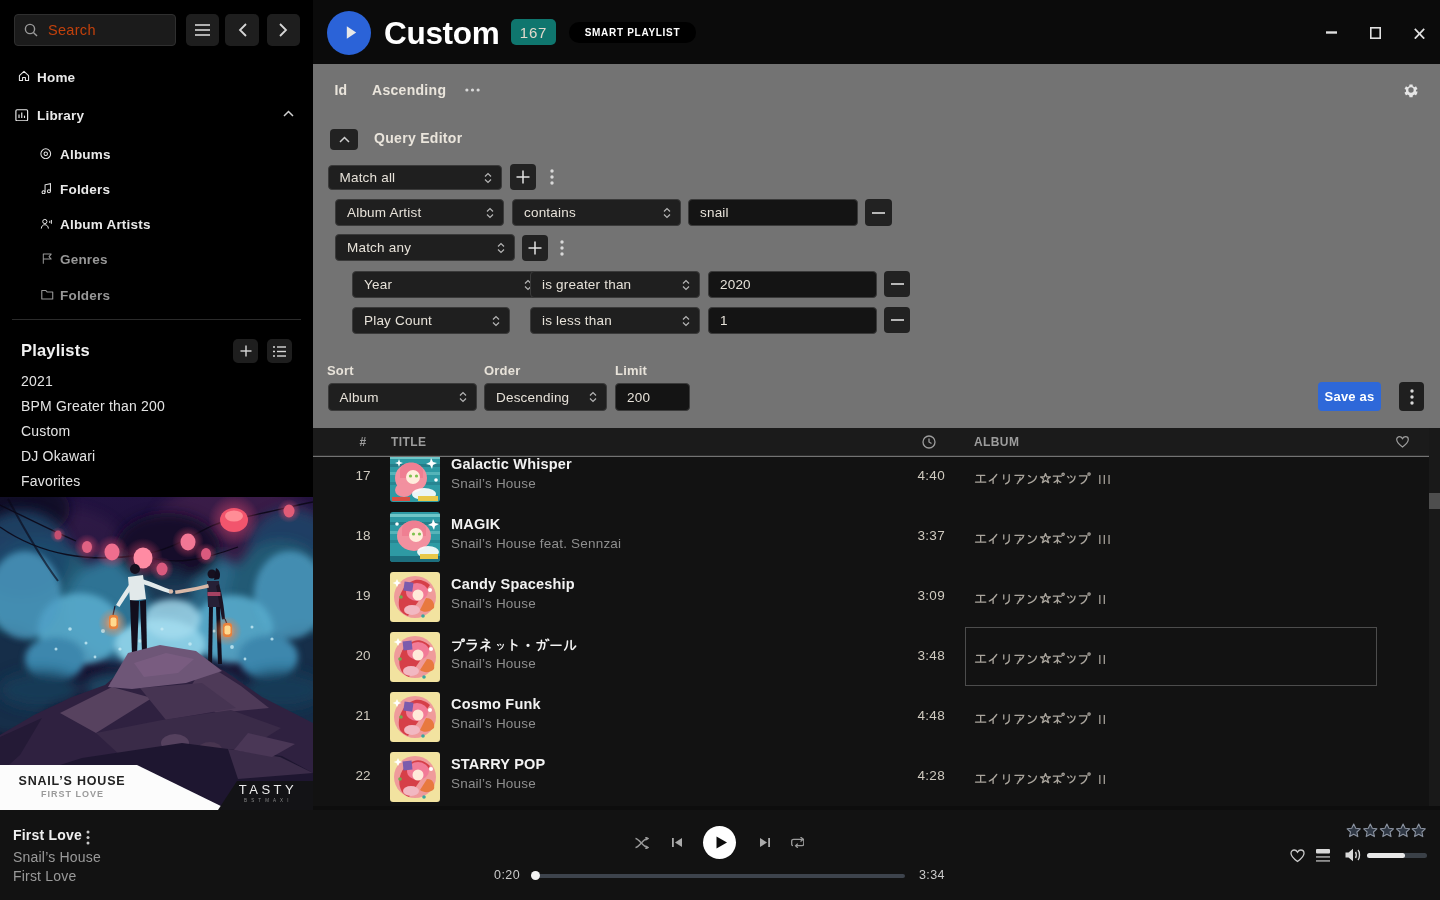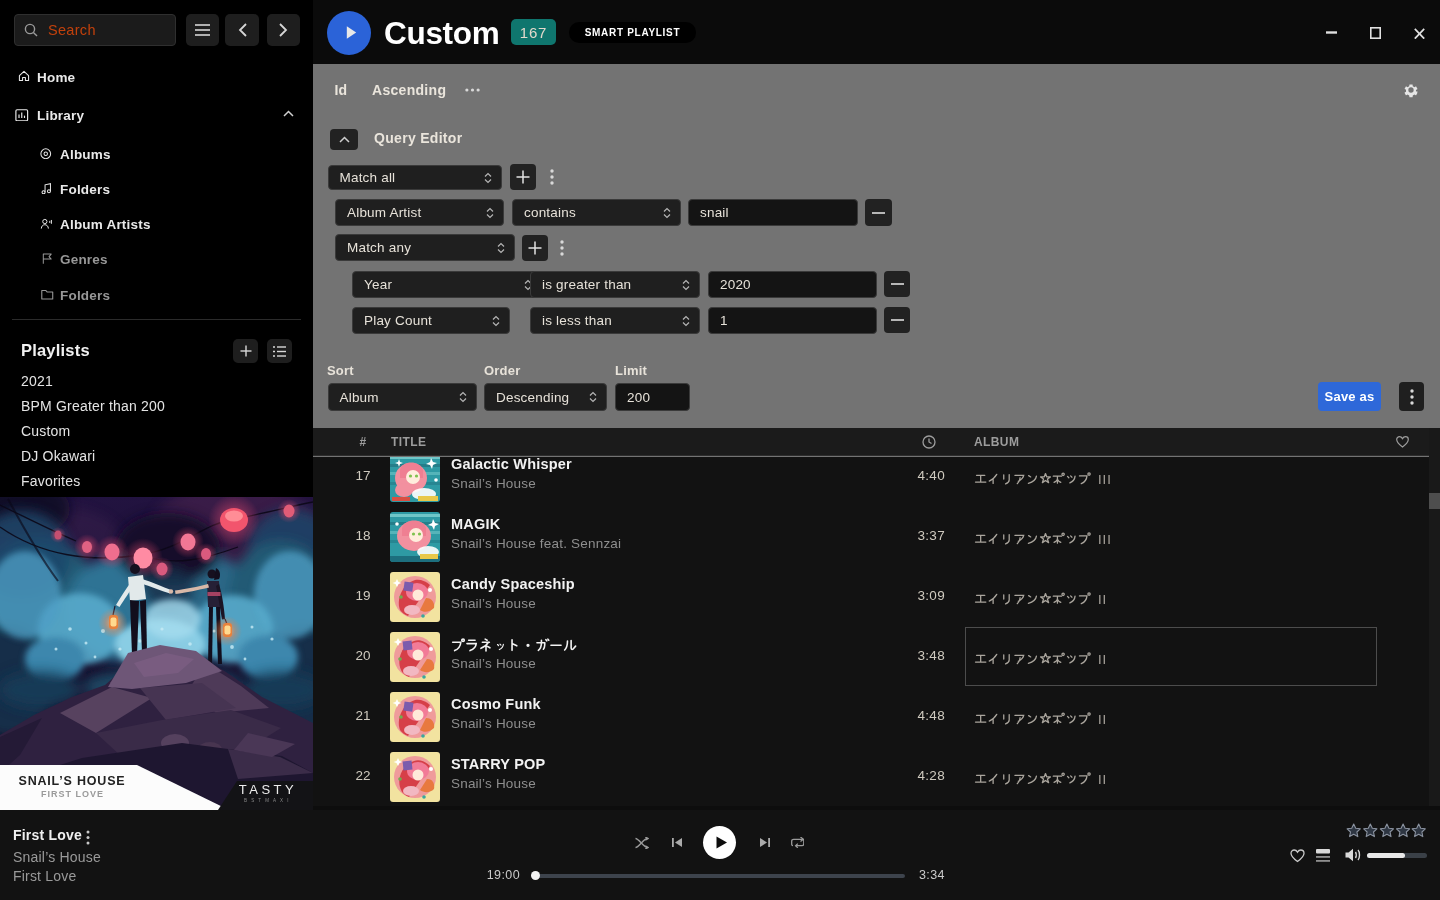--- a/index.html
+++ b/index.html
@@ -767,21 +767,21 @@
       </g>
     </svg>
   <svg class="abs" style="left:790.5px;top:27px;" width="13.5" height="11" viewBox="0 0 13.5 11">
       <g fill="none" stroke="#9b9b9b" stroke-width="1.3">
         <path d="M2 8.7 C1 8.7 0.7 8 0.7 7 V4 C0.7 2.8 1.5 2.3 2.6 2.3 H12 C12.8 2.3 12.8 3 12.8 4 V7 C12.8 8.2 12 8.7 11 8.7 H5"></path>
         <path d="M9.5 0 L12.3 2.3 L9.5 4.4"></path>
         <path d="M6.8 6.6 L4.6 8.7 L6.8 10.8"></path>
       </g>
     </svg>
 
-  <div class="txt" style="left:480px;top:58px;width:40px;text-align:right;font-size:12.5px;color:#cacaca;letter-spacing:.4px;">19:00</div>
+  <div class="txt" style="left:480px;top:58px;width:40px;text-align:right;font-size:12.5px;color:#cacaca;letter-spacing:.4px;">0:20</div>
   <div class="abs" style="left:535px;top:63.5px;width:370px;height:4px;background:#3d434c;border-radius:2px;"></div>
   <div class="abs" style="left:531px;top:61px;width:9px;height:9px;border-radius:50%;background:#f2f2f2;"></div>
   <div class="txt" style="left:919px;top:58px;font-size:12.5px;color:#cacaca;letter-spacing:.4px;">3:34</div>
 
   <svg class="abs" style="left:1346px;top:12.5px;" width="80" height="15" viewBox="0 0 80 15">
     <g fill="#2e3642" stroke="#8b93a0" stroke-width="1.1" stroke-linejoin="round">
       <path d="M7.7 1 L9.7 5.3 L14.3 5.8 L10.9 9 L11.8 13.6 L7.7 11.3 L3.6 13.6 L4.5 9 L1.1 5.8 L5.7 5.3 Z"></path>
       <path d="M24.3 1 L26.3 5.3 L30.9 5.8 L27.5 9 L28.4 13.6 L24.3 11.3 L20.2 13.6 L21.1 9 L17.7 5.8 L22.3 5.3 Z"></path>
       <path d="M40.9 1 L42.9 5.3 L47.5 5.8 L44.1 9 L45 13.6 L40.9 11.3 L36.8 13.6 L37.7 9 L34.3 5.8 L38.9 5.3 Z"></path>
       <path d="M57.1 1 L59.1 5.3 L63.7 5.8 L60.3 9 L61.2 13.6 L57.1 11.3 L53 13.6 L53.9 9 L50.5 5.8 L55.1 5.3 Z"></path>

